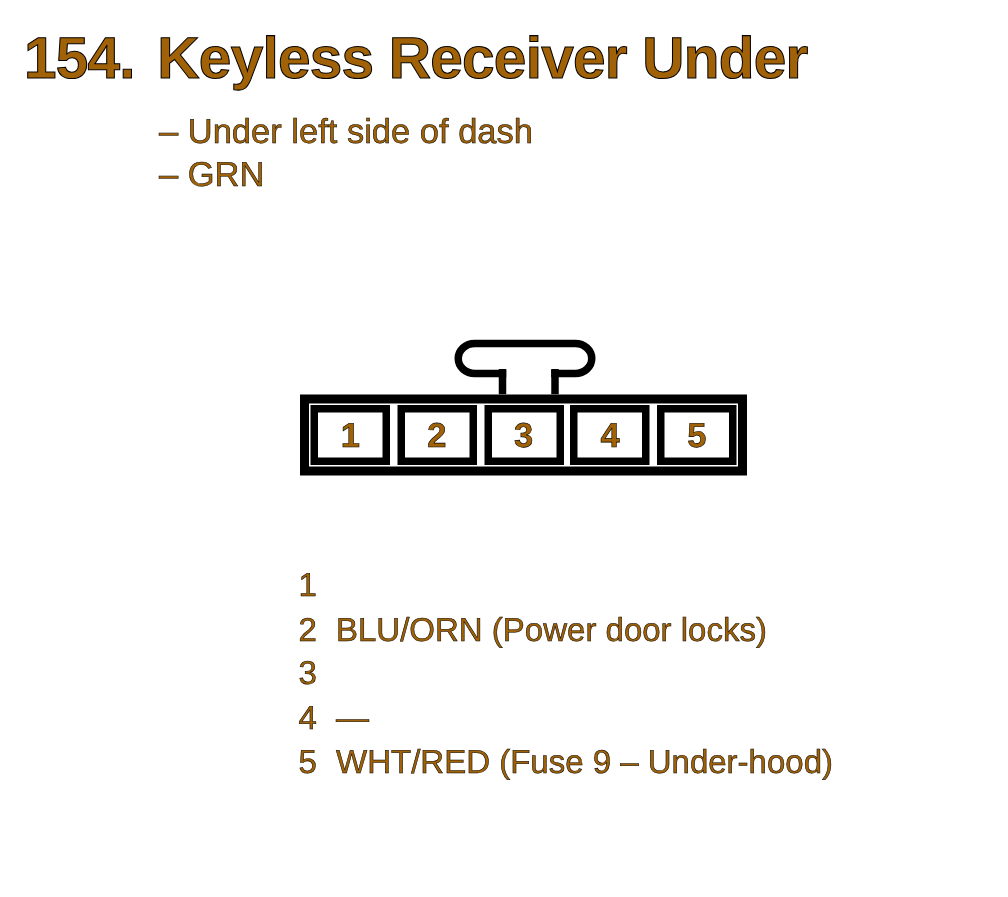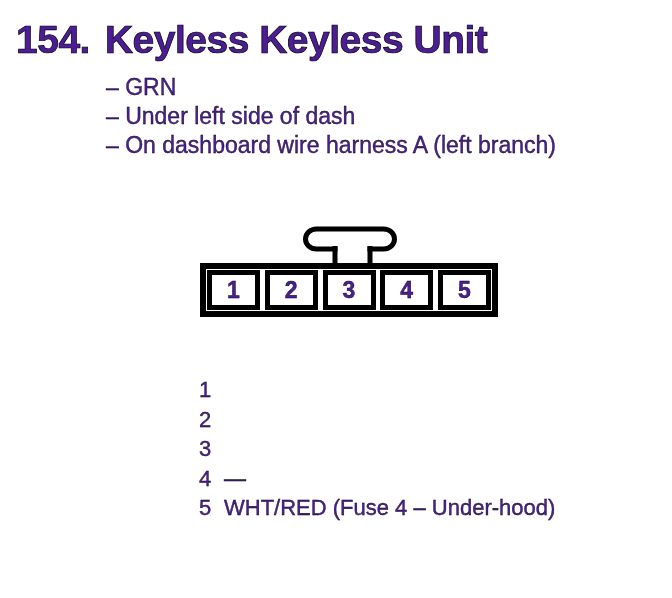--- a/index.html
+++ b/index.html
@@ -5,21 +5,21 @@
   html, body {
     margin: 0;
     padding: 0;
     background: #ffffff;
   }
   .page {
     position: relative;
     width: 556px;
     height: 598px;
     background: #ffffff;
-    color: #4c1d95;
+    color: #a16207;
     font-family: "Liberation Sans", sans-serif;
     overflow: hidden;
   }
   .title-row {
     position: absolute;
     left: 16px;
     top: 20px;
     display: flex;
     gap: 15px;
     font-size: 39px;
@@ -88,27 +88,26 @@
     flex: 0 0 25px;
   }
 </style>
 </head>
 <body>
 
 <div class="page">
 
   <div class="title-row">
     <span>154.</span>
-    <span>Keyless Keyless Unit</span>
+    <span>Keyless Receiver Under</span>
   </div>
 
   <div class="details">
+    <div class="detail-line">– Under left side of dash</div>
     <div class="detail-line">– GRN</div>
-    <div class="detail-line">– Under left side of dash</div>
-    <div class="detail-line">– On dashboard wire harness A (left branch)</div>
   </div>
 
   <div class="connector">
     <svg class="latch" width="298" height="38" viewBox="0 0 298 38" aria-hidden="true">
       <rect x="105.5" y="4" width="89" height="20" rx="11" fill="#ffffff" stroke="#000000" stroke-width="5"></rect>
       <rect x="137.5" y="19.5" width="30" height="8" fill="#ffffff"></rect>
       <path d="M135 21 V38 M170 21 V38" fill="none" stroke="#000000" stroke-width="5"></path>
     </svg>
     <div class="conn-body">
       <div class="cavity">
@@ -128,27 +127,28 @@
       </div>
     </div>
   </div>
 
   <div class="pin-table">
     <div class="pin-row">
       <span class="pin-num">1</span>
     </div>
     <div class="pin-row">
       <span class="pin-num">2</span>
+      <span class="pin-desc">BLU/ORN (Power door locks)</span>
     </div>
     <div class="pin-row">
       <span class="pin-num">3</span>
     </div>
     <div class="pin-row">
       <span class="pin-num">4</span>
       <span class="pin-desc">—</span>
     </div>
     <div class="pin-row">
       <span class="pin-num">5</span>
-      <span class="pin-desc">WHT/RED (Fuse 4 – Under-hood)</span>
+      <span class="pin-desc">WHT/RED (Fuse 9 – Under-hood)</span>
     </div>
   </div>
 
 </div>
 
 </body></html>

